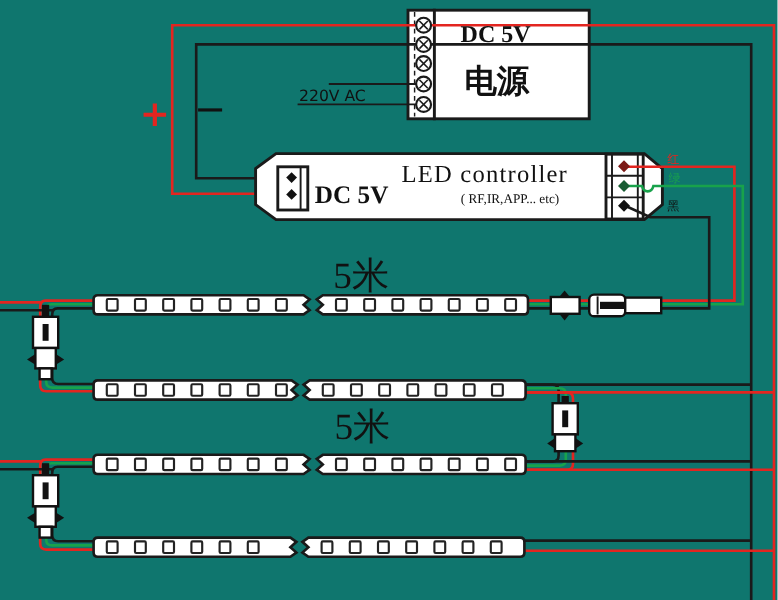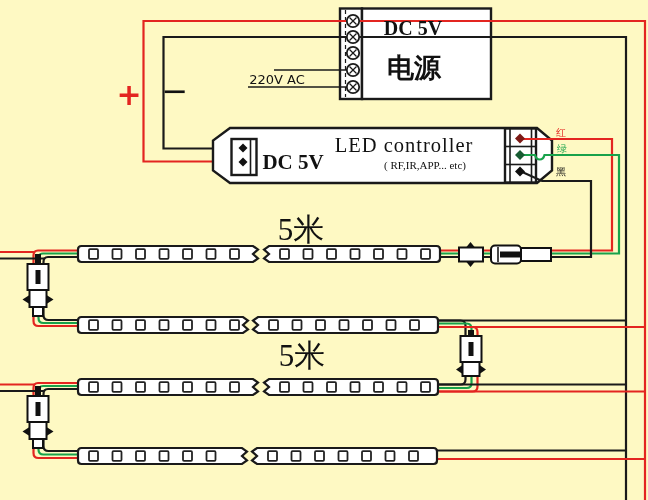--- a/index.html
+++ b/index.html
@@ -1,19 +1,19 @@
 <!DOCTYPE html>
 <html style="--c-red: #e32520; --c-green: #18a24b; --c-black: #1a1a1a;"><head>
 <meta charset="utf-8">
 <style>
   :root{
     --c-red:#e32520; --c-green:#18a24b; --c-black:#1a1a1a;
   }
   html,body{margin:0;padding:0;background:#ffffff;}
-  .stage{width:648px;height:500px;position:relative;background:#fef9c3;overflow:hidden;}
+  .stage{width:648px;height:500px;position:relative;background:#0f766e;overflow:hidden;}
   svg{display:block;}
   
   .w-red{stroke:var(--c-red);stroke-width:2.2;fill:none;stroke-linecap:butt;}
   .w-green{stroke:var(--c-green);stroke-width:2.2;fill:none;}
   .w-black{stroke:var(--c-black);stroke-width:2.2;fill:none;}
   .w-thin{stroke:var(--c-black);stroke-width:1.6;fill:none;}
   
   .box{fill:#ffffff;stroke:#1a1a1a;stroke-width:2.4;}
   .line{stroke:#1a1a1a;stroke-width:1.6;fill:none;}
   .dash{stroke:#1a1a1a;stroke-width:1.2;fill:none;stroke-dasharray:4 3;}

